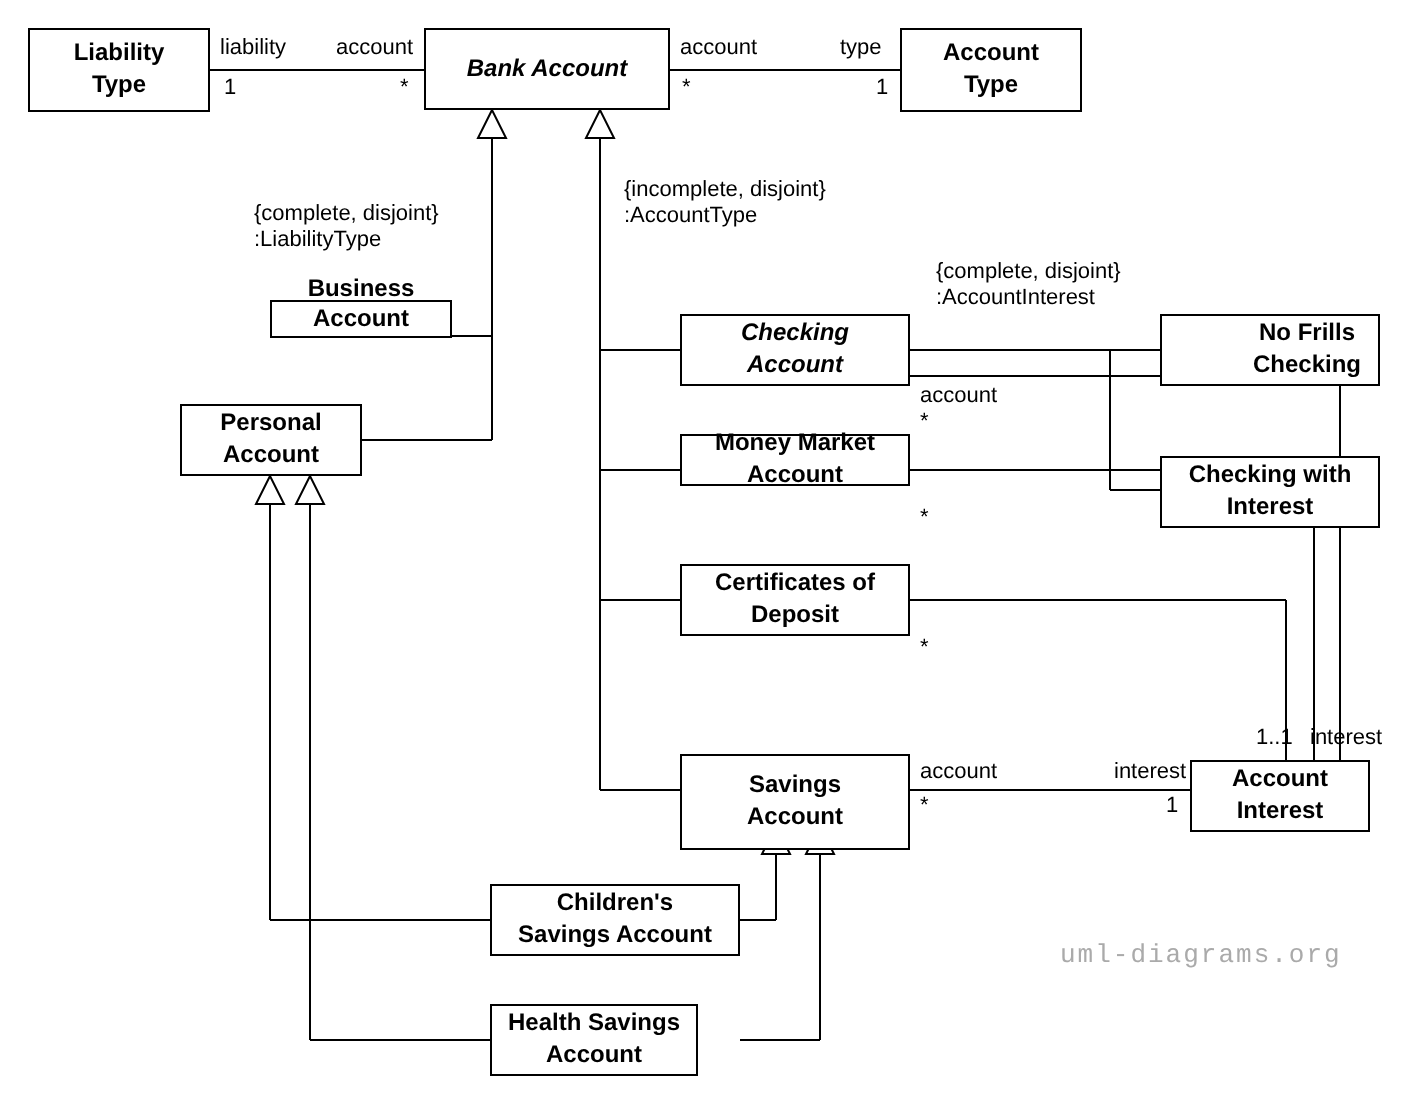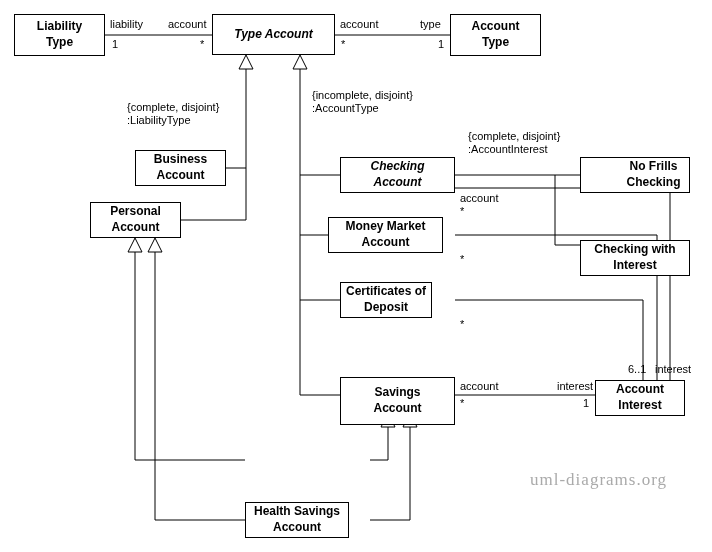--- a/index.html
+++ b/index.html
@@ -28,22 +28,22 @@
   }
   .box b { font-weight: bold; }
   .italic { font-style: italic; }
   .lbl {
     position: absolute;
     font-size: 11px;
     white-space: nowrap;
   }
   .watermark {
     position: absolute;
-    font-family: Liberation Serif, serif;
-    font-size: 17px;
+    font-family: Liberation Mono, monospace;
+    font-size: 13px;
     color: #aaa;
     letter-spacing: 1px;
   }
   svg { position: absolute; top: 0; left: 0; }
 </style>
 </head>
 <body>
 
 <div class="canvas">
 
@@ -101,56 +101,59 @@
     <line x1="388" y1="460" x2="370" y2="460" stroke="#000"></line>
     <use href="#triUp" x="410" y="413"></use>
     <line x1="410" y1="427" x2="410" y2="520" stroke="#000"></line>
     <line x1="410" y1="520" x2="370" y2="520" stroke="#000"></line>
   </svg>
 
   <div class="box" style="left:14px; top:14px; width:91px; height:42px;">
       <b>Liability<br>Type</b>
     </div>
   <div class="box italic" style="left:212px; top:14px; width:123px; height:41px;">
-      <b>Type Account</b>
+      <b>Bank Account</b>
     </div>
   <div class="box" style="left:450px; top:14px; width:91px; height:42px;">
       <b>Account<br>Type</b>
     </div>
 
-  <div class="box" style="left:135px; top:150px; width:91px; height:36px;">
+  <div class="box" style="left:135px; top:150px; width:91px; height:19px;align-items:flex-end;">
       <b>Business<br>Account</b>
     </div>
   <div class="box" style="left:90px; top:202px; width:91px; height:36px;text-align:center;">
       <b>Personal<br>Account</b>
     </div>
 
   <div class="box italic" style="left:340px; top:157px; width:115px; height:36px;">
       <b>Checking<br>Account</b>
     </div>
-  <div class="box" style="left:328px; top:217px; width:115px; height:36px;">
+  <div class="box" style="left:340px; top:217px; width:115px; height:26px;">
       <b>Money Market<br>Account</b>
     </div>
-  <div class="box" style="left:340px; top:282px; width:92px; height:36px;">
+  <div class="box" style="left:340px; top:282px; width:115px; height:36px;">
       <b>Certificates of<br>Deposit</b>
     </div>
   <div class="box" style="left:340px; top:377px; width:115px; height:48px;">
       <b>Savings<br>Account</b>
     </div>
 
   <div class="box" style="left:580px; top:157px; width:110px; height:36px;padding-left:37px;">
       <b>No Frills<br>Checking</b>
     </div>
-  <div class="box" style="left:580px; top:228px; width:110px; height:36px;margin-top:12px;">
+  <div class="box" style="left:580px; top:228px; width:110px; height:36px;">
       <b>Checking with<br>Interest</b>
     </div>
   <div class="box" style="left:595px; top:380px; width:90px; height:36px;">
       <b>Account<br>Interest</b>
     </div>
 
+  <div class="box" style="left:245px; top:442px; width:125px; height:36px;">
+      <b>Children's<br>Savings Account</b>
+    </div>
   <div class="box" style="left:245px; top:502px; width:104px; height:36px;">
       <b>Health Savings<br>Account</b>
     </div>
 
   <div class="lbl" style="left:110px; top:18px;">liability</div>
   <div class="lbl" style="left:168px; top:18px;">account</div>
   <div class="lbl" style="left:112px; top:38px;">1</div>
   <div class="lbl" style="left:200px; top:38px;">*</div>
 
   <div class="lbl" style="left:340px; top:18px;">account</div>
@@ -160,21 +163,21 @@
 
   <div class="lbl" style="left:127px; top:101px; line-height:1.2;">{complete, disjoint}<br>:LiabilityType</div>
   <div class="lbl" style="left:312px; top:89px; line-height:1.2;">{incomplete, disjoint}<br>:AccountType</div>
   <div class="lbl" style="left:468px; top:130px; line-height:1.2;">{complete, disjoint}<br>:AccountInterest</div>
 
   <div class="lbl" style="left:460px; top:192px;">account</div>
   <div class="lbl" style="left:460px; top:205px;">*</div>
   <div class="lbl" style="left:460px; top:253px;">*</div>
   <div class="lbl" style="left:460px; top:318px;">*</div>
 
-  <div class="lbl" style="left:628px; top:363px;">6..1</div>
+  <div class="lbl" style="left:628px; top:363px;">1..1</div>
   <div class="lbl" style="left:655px; top:363px;">interest</div>
 
   <div class="lbl" style="left:460px; top:380px;">account</div>
   <div class="lbl" style="left:460px; top:397px;">*</div>
   <div class="lbl" style="left:557px; top:380px;">interest</div>
   <div class="lbl" style="left:583px; top:397px;">1</div>
 
   <div class="watermark" style="left:530px; top:470px;">uml-diagrams.org</div>
 </div>
 

